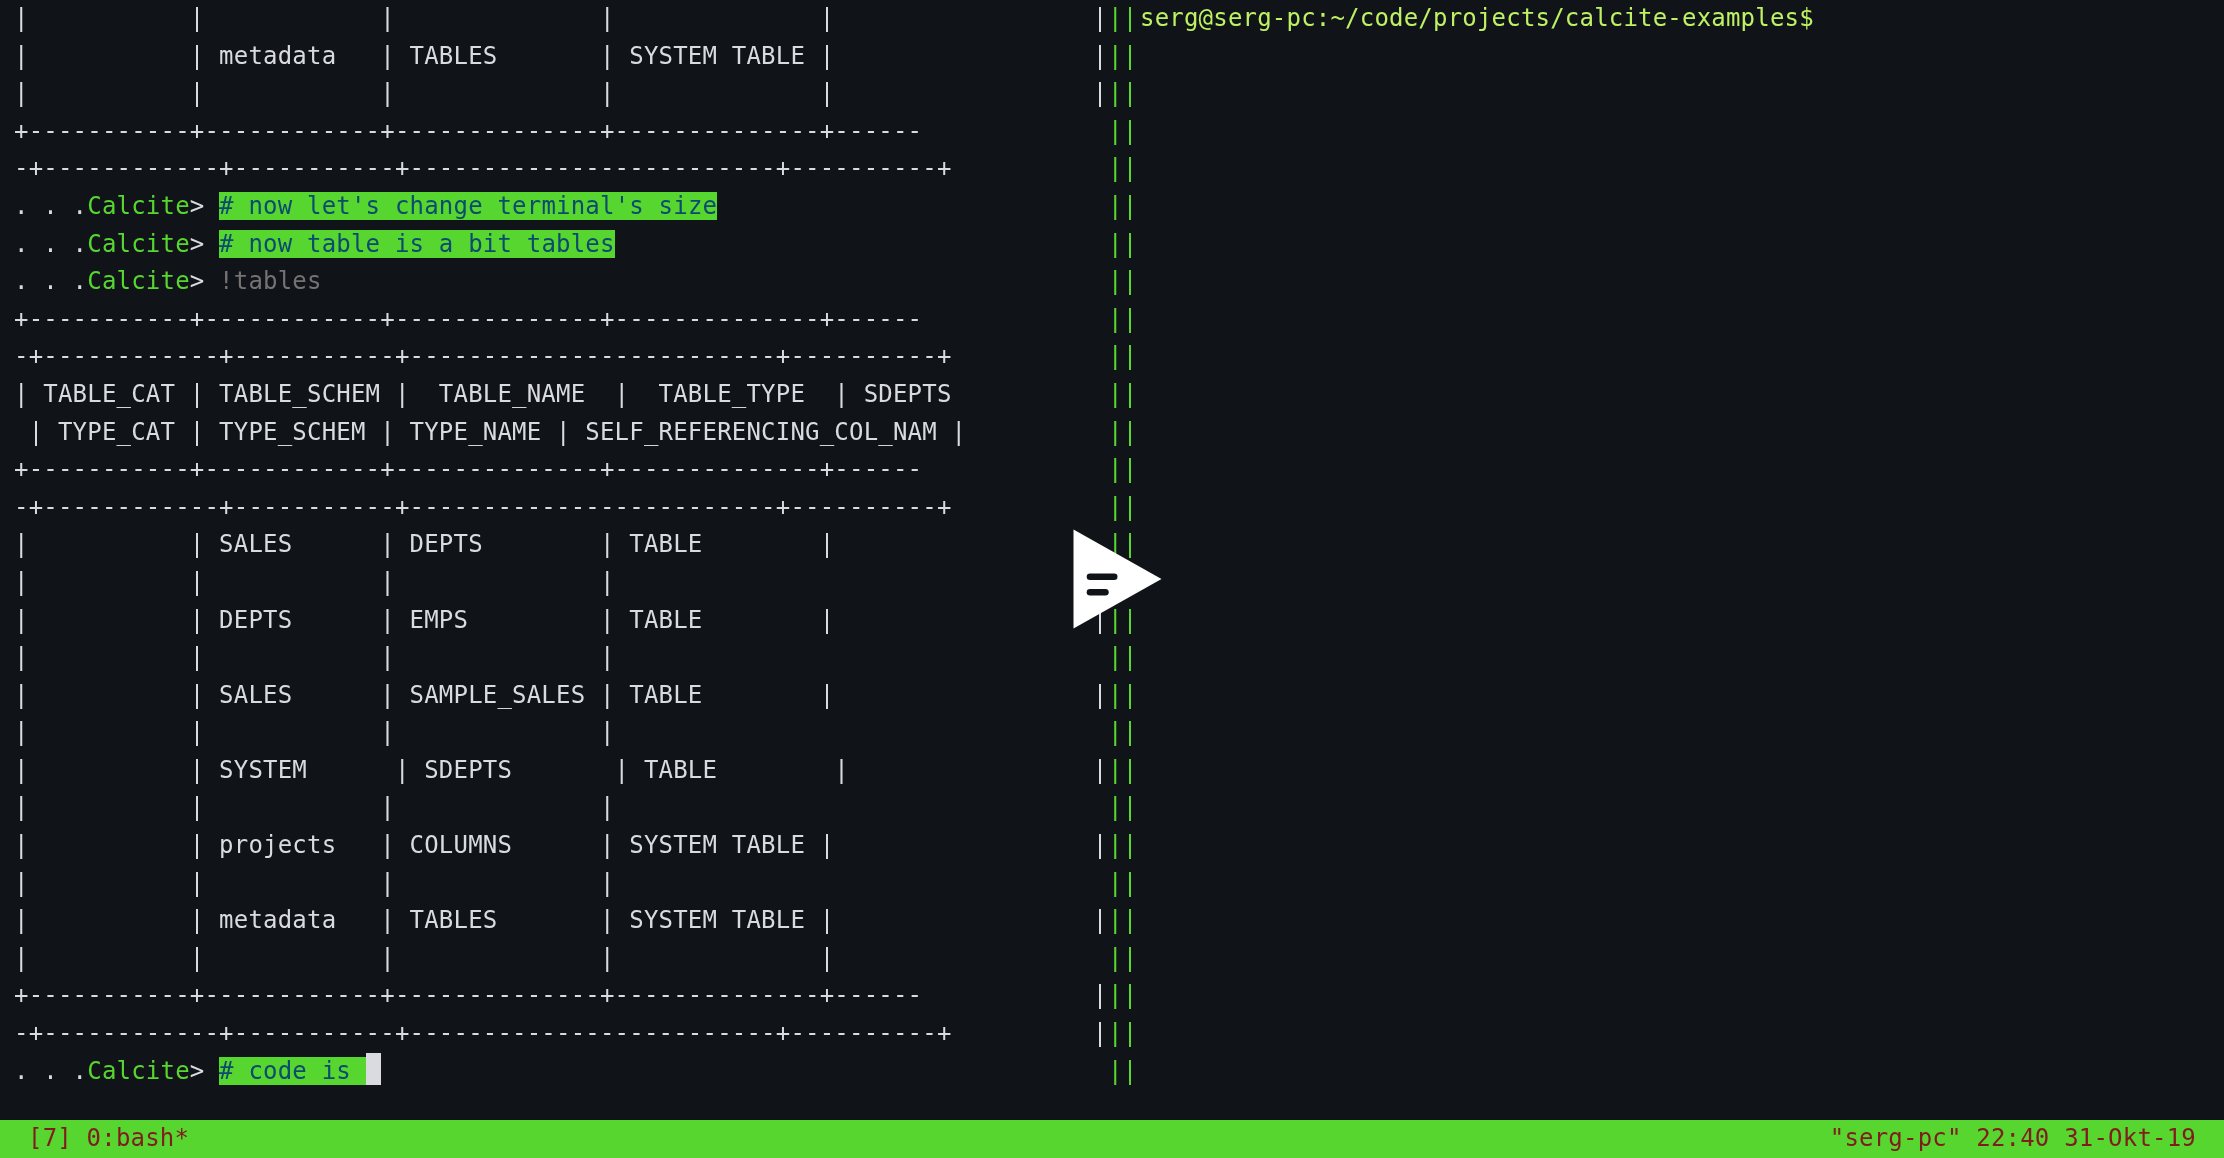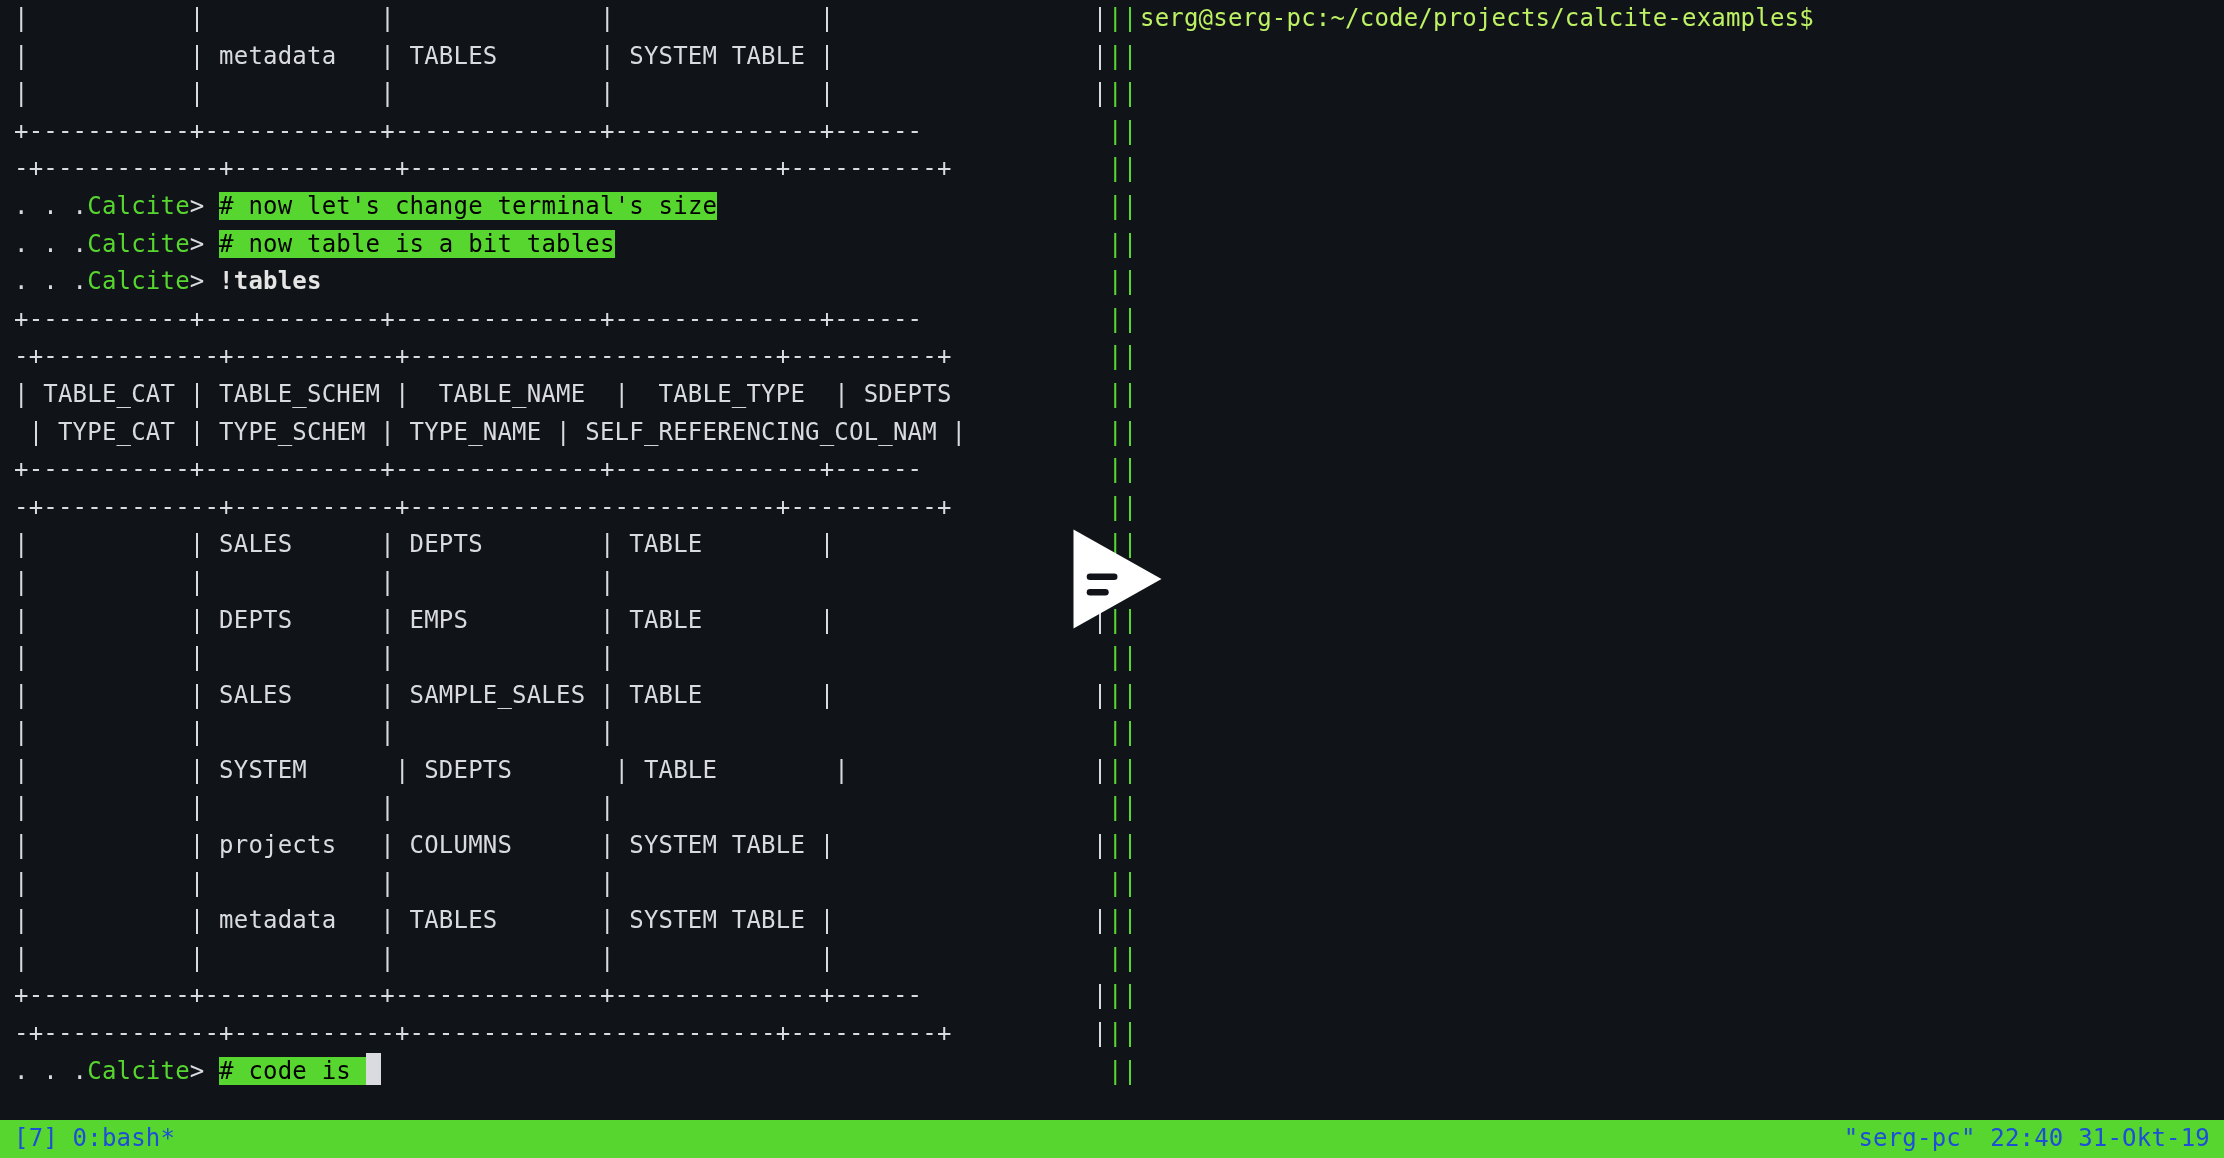--- a/index.html
+++ b/index.html
@@ -42,43 +42,43 @@
     white-space: pre;
   }
 
   .statusbar {
     position: absolute;
     left: 0;
     bottom: 0;
     width: 2224px;
     height: 38px;
     background: #57d630;
-    color: #1d4ed8;
+    color: #7f1d1d;
     display: flex;
     justify-content: space-between;
     align-items: center;
-    padding: 0 14px;
+    padding: 0 28px;
     box-sizing: border-box;
   }
 
   .play-button {
     position: absolute;
     left: 50%;
     top: 50%;
     transform: translate(-50%, -50%);
     width: 110px;
     height: 110px;
     pointer-events: auto;
   }
 
   .prompt { color: #57d630; font-weight: normal; }
   .dots   { color: #d9dbe0; }
   .gt     { color: #d9dbe0; }
-  .hl     { background: #57d630; color: #000000; }
-  .cmd    { color: #e5e5e5; font-weight: bold; }
+  .hl     { background: #57d630; color: #0c4a6e; }
+  .cmd    { color: #737373; font-weight: normal; }
   .plain  { color: #d9dbe0; }
 
   .rprompt { color: #bef264; }
 
   .cursor {
     display: inline-block;
     width: 15px;
     height: 32px;
     background: #d9dbe0;
     vertical-align: text-bottom;

